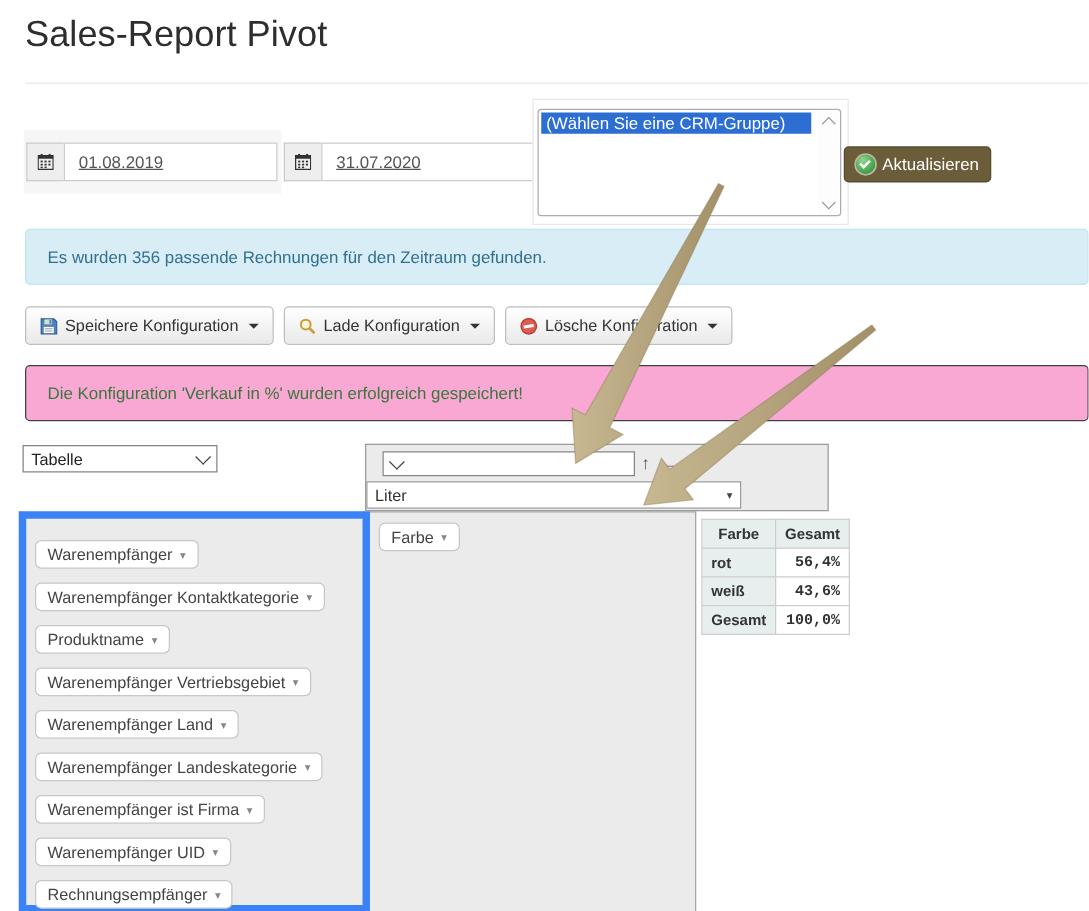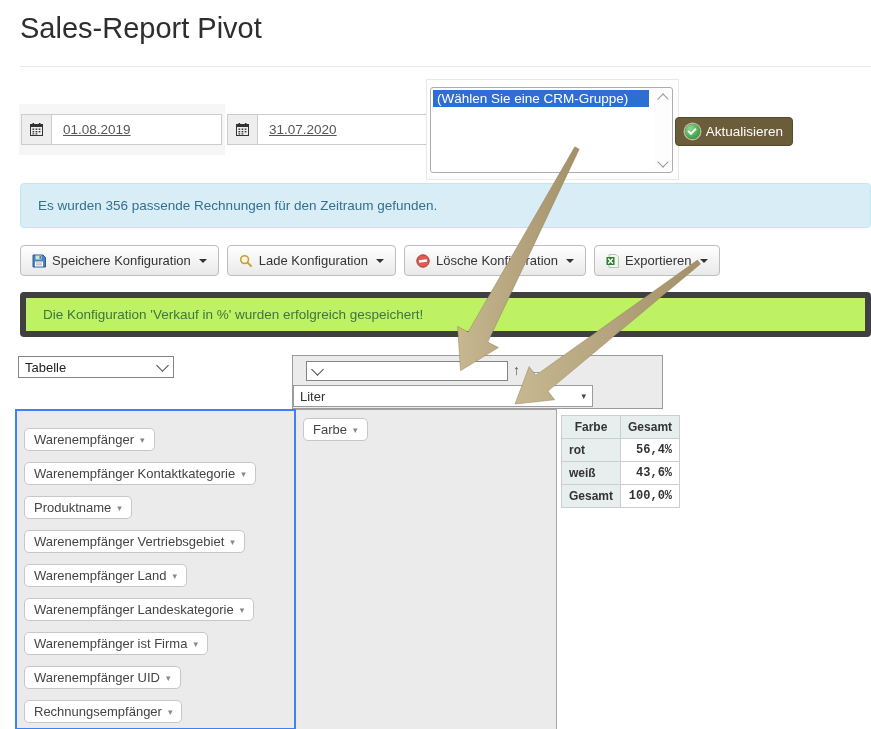--- a/index.html
+++ b/index.html
@@ -40,21 +40,21 @@
   .okball{width:15px;height:15px;border-radius:50%;
       background:radial-gradient(circle at 35% 30%,#8fd78f,#3da344 70%);
       box-shadow:0 0 0 1.5px rgba(255,255,255,.55);position:relative;}
   .okball:after{content:"";position:absolute;left:3.5px;top:4px;width:6px;height:3px;
       border-left:2px solid #fff;border-bottom:2px solid #fff;transform:rotate(-45deg);}
 
   
   .alert{left:20px;width:851px;height:45px;border-radius:4px;display:flex;align-items:center;
       padding-left:17px;box-sizing:border-box;font-size:13.5px;}
   #alert-info{top:183px;background:#d9edf7;border:1px solid #bce8f1;color:#31708f;}
-  #alert-success{top:292px;background:#bef264;border:6px solid #404040;color:#3c763d;}
+  #alert-success{top:292px;background:#f9a8d4;border:1px solid #404040;color:#3c763d;}
 
   
   #config-toolbar{left:20px;top:245px;display:flex;gap:8px;}
   .tbtn{height:31px;box-sizing:border-box;display:flex;align-items:center;gap:6px;
       padding:0 11px;background:linear-gradient(#ffffff,#e9e9e9);border:1px solid #bdbdbd;
       border-radius:4px;color:#333;cursor:pointer;white-space:nowrap;}
   .caret{width:0;height:0;border-left:4px solid transparent;border-right:4px solid transparent;
       border-top:4px solid #333;margin-left:2px;}
   .ticon{display:flex;align-items:center;}
 
@@ -69,21 +69,21 @@
   #aggregator-select{left:306px;top:361px;width:202px;height:20px;font-size:13px;}
   #order-up{left:513px;top:362px;color:#555;font-size:14px;cursor:pointer;}
   #order-left{left:528px;top:362px;color:#555;font-size:14px;cursor:pointer;}
   #agg-attr{left:293px;top:385px;width:300px;height:22px;box-sizing:border-box;background:#fff;
       border:1px solid #9b9b9b;display:flex;align-items:center;padding:0 6px;}
   #agg-attr .tri{margin-left:auto;}
   .tri{font-size:9px;color:#8f8383;}
 
   
   #unused-panel{left:15px;top:409px;width:281px;height:321px;background:#ebebeb;
-      border:2px solid #3b82f6;box-sizing:border-box;display:flex;flex-direction:column;
+      border:6px solid #3b82f6;box-sizing:border-box;display:flex;flex-direction:column;
       gap:11px;padding:17px 7px;align-items:flex-start;}
   #col-panel{left:296px;top:409px;width:261px;height:321px;background:#ebebeb;
       border-top:1px solid #a5a5a5;border-right:1px solid #a5a5a5;box-sizing:border-box;
       padding:8px 7px;display:flex;flex-direction:column;align-items:flex-start;}
   .pill{background:#fff;border:1px solid #c7c7c7;border-radius:5px;padding:3px 9px;
       color:#444;display:flex;align-items:center;gap:6px;cursor:grab;white-space:nowrap;}
 
   
   #pivot-table{left:561px;top:415px;border-collapse:collapse;font-size:12px;}
   #pivot-table th,#pivot-table td{border:1px solid #cdcdcd;padding:4px 7px;font-weight:bold;color:#333;}
@@ -196,31 +196,20 @@
         <span class="caret"></span>
       </div>
       <div class="tbtn">
         <span class="ticon">
           <svg width="14" height="14" viewBox="0 0 14 14">
             <circle cx="7" cy="7" r="6.2" fill="#e25b52" stroke="#b03a33" stroke-width="1"></circle>
             <rect x="3" y="5.8" width="8" height="2.4" fill="#fff" transform="rotate(-8 7 7)"></rect>
           </svg>
         </span>
         <span>Lösche Konfiguration</span>
-        <span class="caret"></span>
-      </div>
-      <div class="tbtn">
-        <span class="ticon">
-          <svg width="13" height="14" viewBox="0 0 13 14">
-            <path d="M3 0.5 h7 l2.5 2.5 V13.5 H3 Z" fill="#eef6ee" stroke="#9cbf9c" stroke-width="0.8"></path>
-            <rect x="0.5" y="3" width="8" height="8" fill="#2e7d32"></rect>
-            <path d="M2.2 4.6 l4.6 4.8 M6.8 4.6 l-4.6 4.8" stroke="#fff" stroke-width="1.4"></path>
-          </svg>
-        </span>
-        <span>Exportieren</span>
         <span class="caret"></span>
       </div>
     </div>
 
   <div class="abs alert" id="alert-success">
     <span>Die Konfiguration 'Verkauf in %' wurden erfolgreich gespeichert!</span>
   </div>
 
   <div class="abs selectbox" id="renderer-select">
     <span class="sel-label">Tabelle</span>

